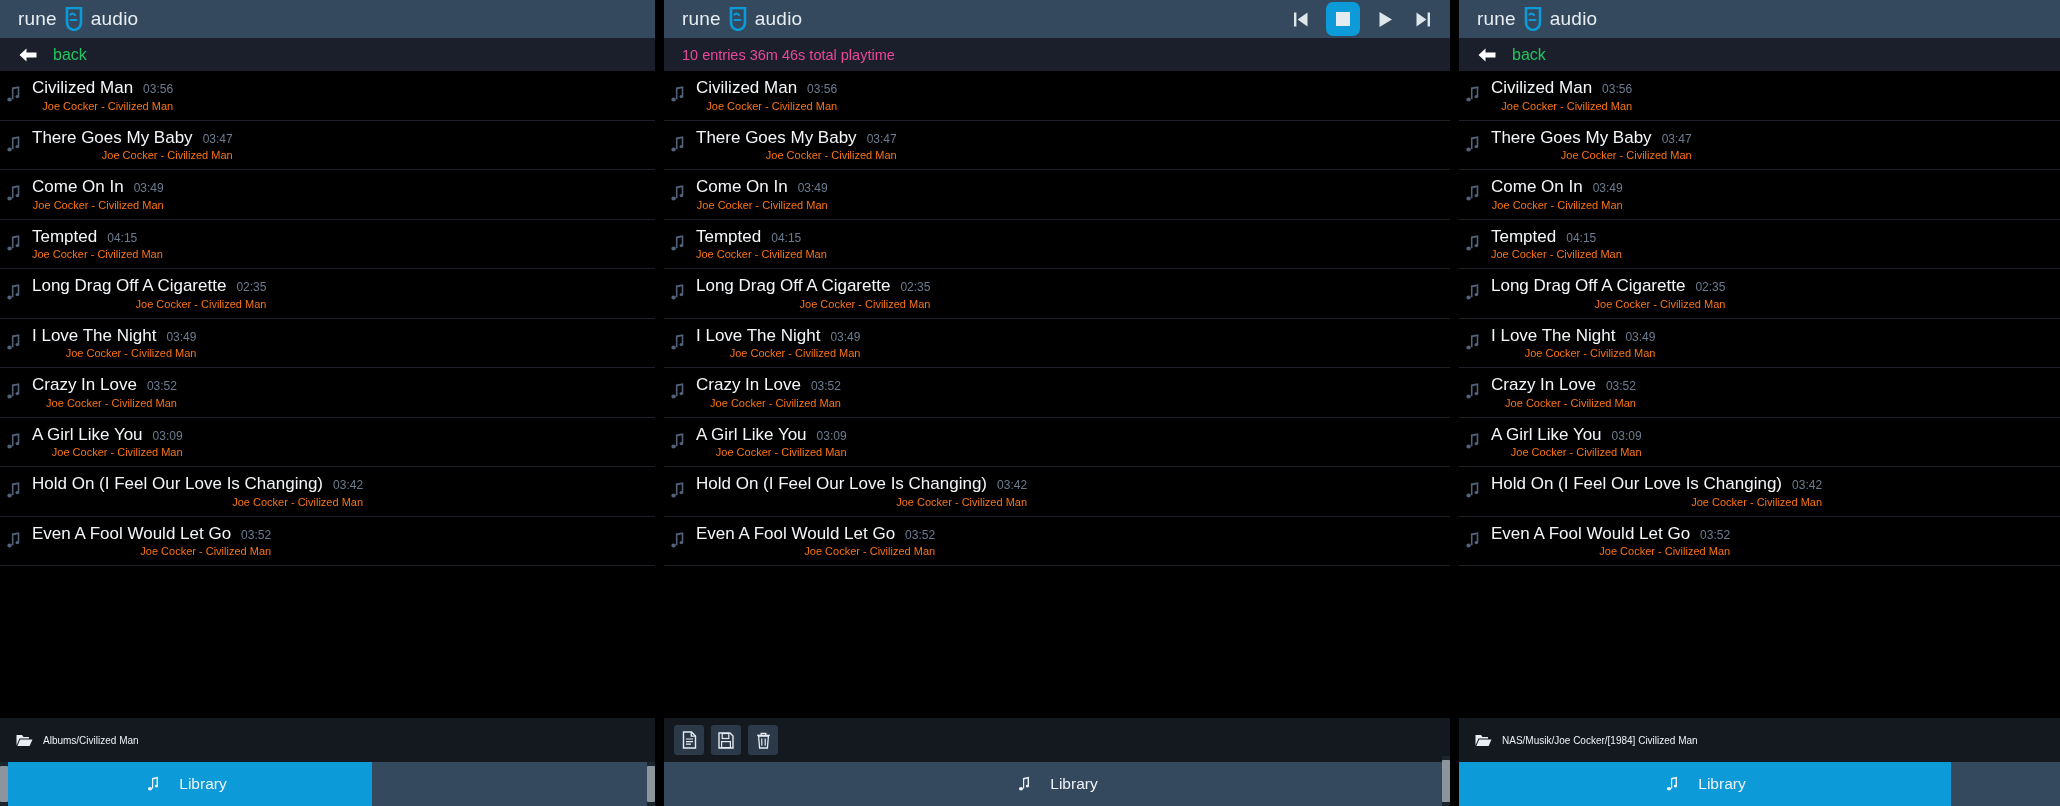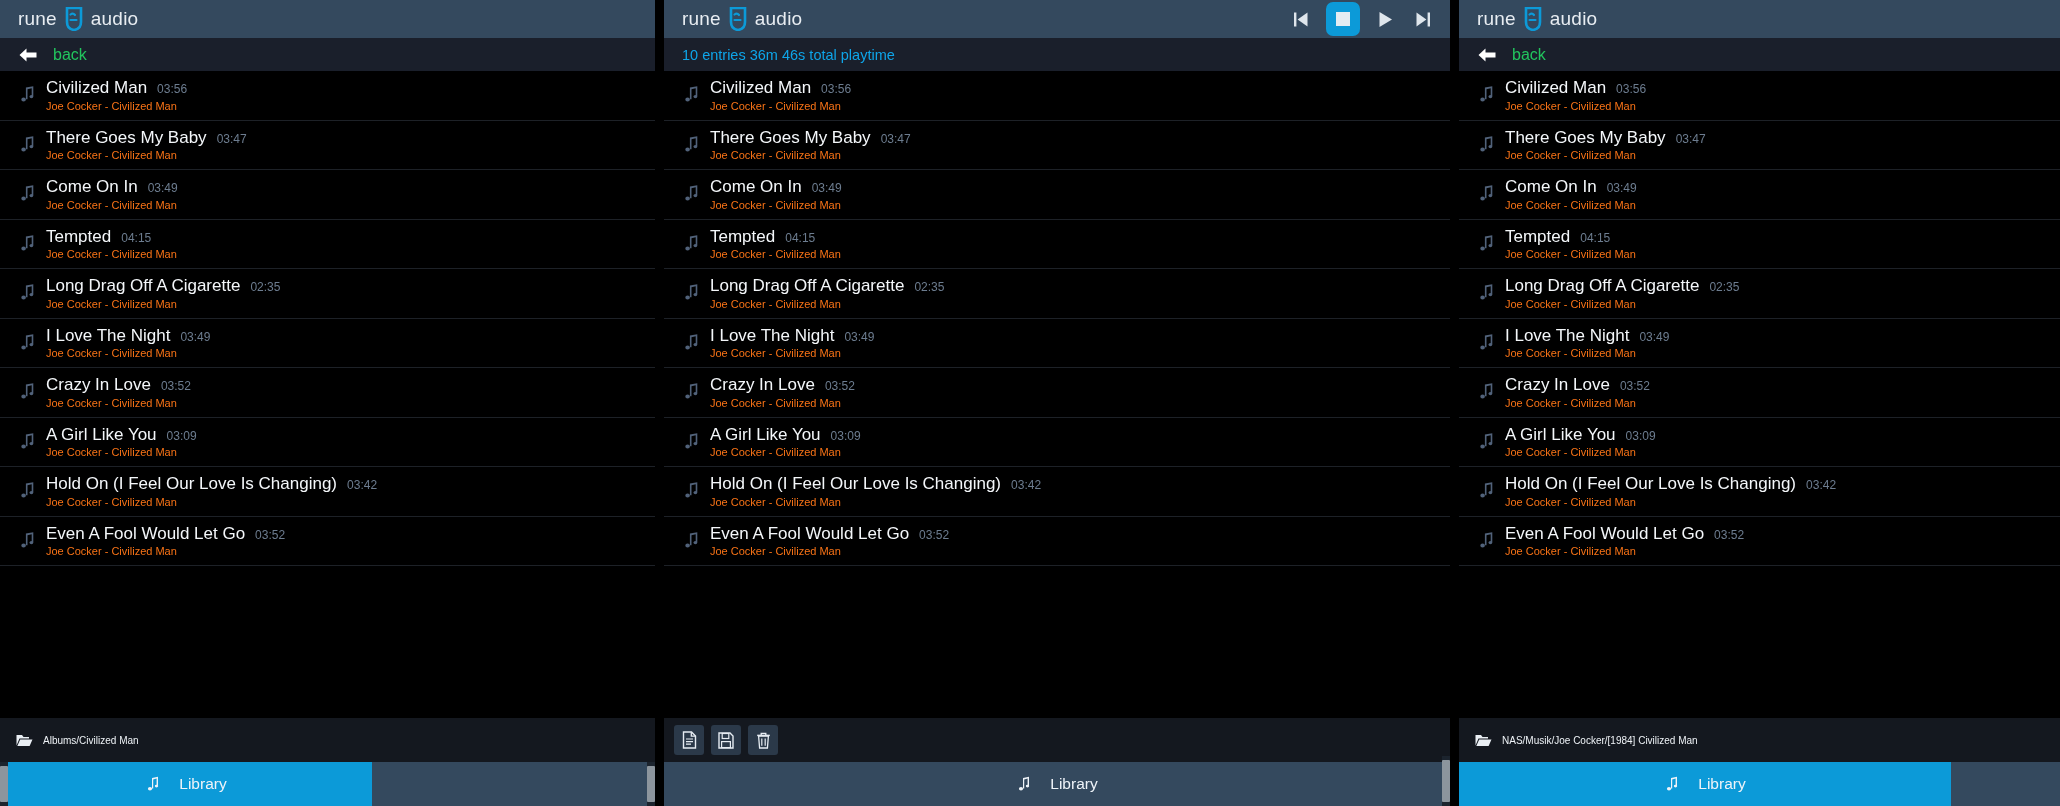--- a/index.html
+++ b/index.html
@@ -6,20 +6,21 @@
   html, body {
     width:2060px; height:806px;
     background:#000;
     font-family:"Liberation Sans", sans-serif;
     overflow:hidden;
   }
   .screen {
     width:1657px; height:806px;
     display:flex;
     background:#000;
+    text-align:right;
   }
   .gap { width:9px; height:100%; background:#000; flex:0 0 9px; }
 
   
   .panel {
     height:806px;
     display:flex;
     flex-direction:column;
     background:#000;
     position:relative;
@@ -79,35 +80,34 @@
     background:#1a1f2b;
     display:flex; align-items:center;
     padding-left:18px;
     gap:15px;
   }
   .back-arrow { display:flex; align-items:center; color:#fff; }
   .back-label {
     font-size:16px; color:#22c55e; font-weight:400;
   }
   .entries-label {
-    font-size:14.5px; color:#0ea5e9; font-weight:400;
+    font-size:14.5px; color:#ec4899; font-weight:400;
   }
 
   
   .tracklist {
     flex:1 1 auto;
     background:#000;
     overflow:hidden;
   }
   .track {
     height:49.5px;
     border-bottom:1px solid #1d2127;
     display:flex;
     align-items:center;
-    padding-left:14px;
     cursor:pointer;
   }
   .track .note {
     width:26px; flex:0 0 26px;
     display:flex; align-items:center; justify-content:center;
     color:#51627a;
     margin-right:6px;
     margin-top:-2px;
   }
   .track .txt { display:flex; flex-direction:column; justify-content:center; }

